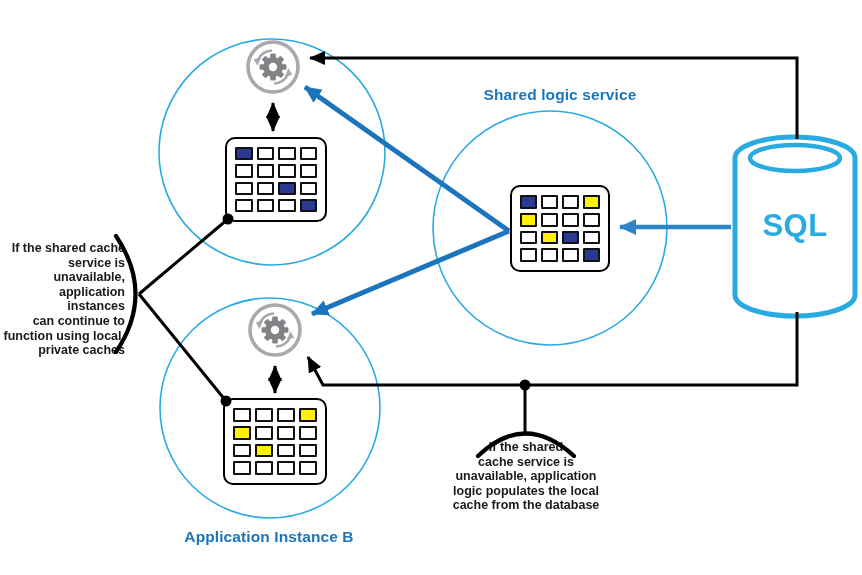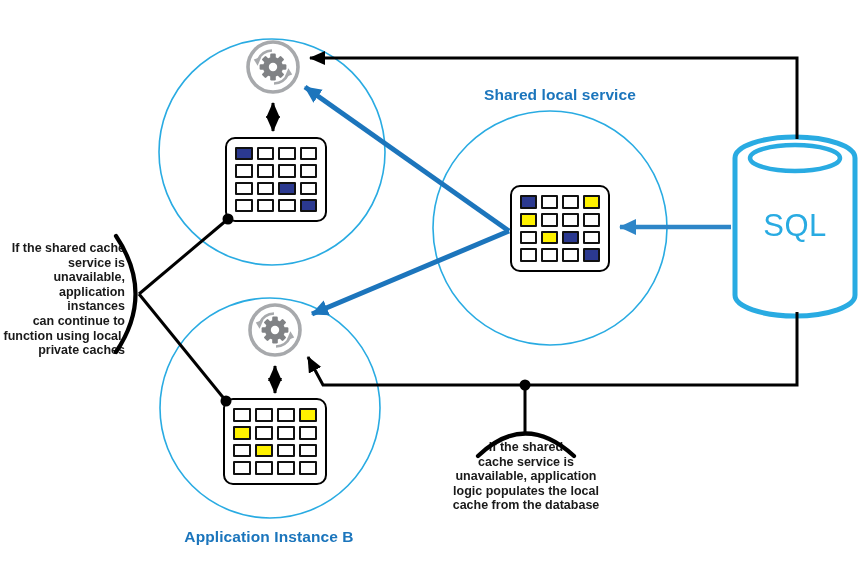--- a/index.html
+++ b/index.html
@@ -29,34 +29,34 @@
   .blk-thick { stroke:var(--line-black); stroke-width:4.2; fill:none; stroke-linecap:round; }
   .blue { stroke:var(--arrow-blue); stroke-width:5; fill:none; }
   .bluelight { stroke:var(--arrow-blue-light); stroke-width:4.5; fill:none; }
   .dot { fill:var(--line-black); }
   #mb path { fill:var(--line-black); }
   #mblue path { fill:var(--arrow-blue); }
   #mbluelight path { fill:var(--arrow-blue-light); }
   .cyl-body { stroke:var(--sql-stroke); stroke-width:5; fill:#fff; }
   .cyl-rim { stroke:var(--sql-stroke); stroke-width:4.5; fill:none; }
   #sql-label {
-    z-index:3; color:var(--sql-stroke); font-weight:normal; font-size:31px;
+    z-index:3; color:var(--sql-stroke); font-weight:bold; font-size:31px;
     text-align:center; letter-spacing:0.5px;
   }
   .gear-ring { stroke:var(--gear-ring-gray); stroke-width:3.6; fill:#fff; }
   .gear-arc { stroke:var(--gear-ring-gray); stroke-width:2.6; fill:none; }
   .gear-arrowhead { fill:var(--gear-ring-gray); }
   .gear-body { fill:var(--gear-gray); }
 </style>
 </head>
 <body>
 
 <div id="canvas">
 
-  <div class="abs node-title" style="left:460px; top:86px; width:200px;">Shared local service</div>
+  <div class="abs node-title" style="left:460px; top:86px; width:200px;">Shared logic service</div>
   <div class="abs node-title" style="left:134px; top:528px; width:270px;">Application Instance B</div>
 
   <div class="abs note" style="left:0px; top:241px; width:125px; text-align:right;">If the shared cache
 service is unavailable,
 application instances
 can continue to
 function using local,
 private caches</div>
   <div class="abs note" style="left:436px; top:440px; width:180px; text-align:center;">If the shared
 cache service is

